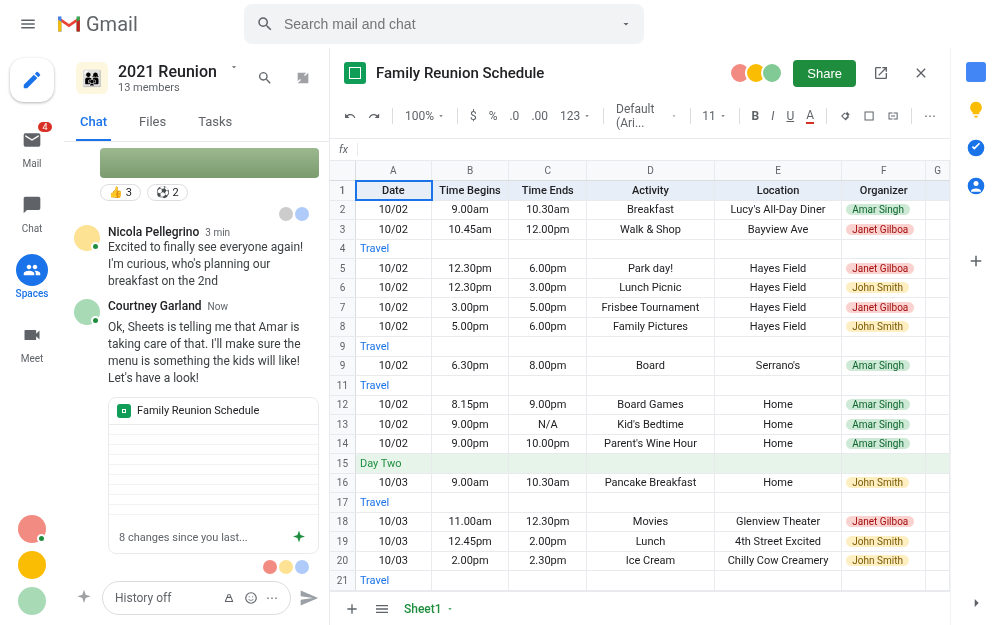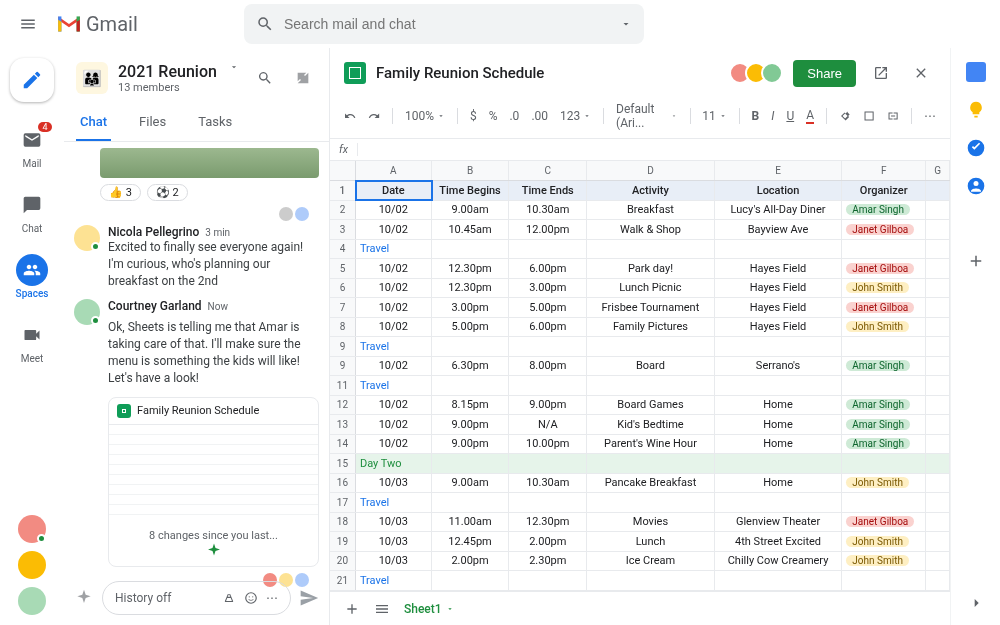--- a/index.html
+++ b/index.html
@@ -47,21 +47,21 @@
 .reaction { border: 1px solid #dadce0; border-radius: 12px; padding: 1px 8px; font-size: 11px; display: flex; align-items: center; gap: 3px; }
 .msg { display: flex; gap: 8px; margin-bottom: 10px; }
 .msg-av { width: 26px; height: 26px; border-radius: 50%; background: #b39ddb; flex-shrink: 0; position: relative; }
 .msg-hdr { display: flex; gap: 6px; align-items: baseline; }
 .msg-name { font-size: 12px; font-weight: 500; }
 .msg-time { font-size: 10px; color: #5f6368; }
 .msg-txt { font-size: 12px; line-height: 1.4; color: #3c4043; }
 .sheet-card { border: 1px solid #e8eaed; border-radius: 8px; margin: 6px 0 6px 34px; overflow: hidden; }
 .sheet-card-hdr { display: flex; align-items: center; gap: 6px; padding: 6px 8px; border-bottom: 1px solid #e8eaed; font-size: 11px; }
 .sheet-card-body { height: 98px; background: repeating-linear-gradient(#fff,#fff 9px,#f1f3f4 9px,#f1f3f4 10px); position: relative; }
-.sheet-card-ftr { padding: 6px 10px; font-size: 11px; color: #5f6368; display: flex; align-items: center; justify-content: space-between; flex-direction: column; }
+.sheet-card-ftr { padding: 6px 10px; font-size: 11px; color: #5f6368; display: flex; align-items: center; justify-content: space-between; }
 .compose-row { position: absolute; bottom: 10px; left: 10px; right: 10px; display: flex; align-items: center; gap: 8px; }
 .compose-input { flex: 1; border: 1px solid #dadce0; border-radius: 20px; height: 34px; display: flex; align-items: center; padding: 0 12px; gap: 8px; font-size: 12px; color: #5f6368; }
 
 
 .sheet-area { position: absolute; left: 329px; top: 48px; right: 50px; height: 577px; border-left: 1px solid #e8eaed; background: #fff; }
 .sheet-titlebar { display: flex; align-items: center; padding: 10px 14px; gap: 10px; }
 .sheets-icon { width: 22px; height: 22px; background: #0f9d58; border-radius: 3px; position: relative; }
 .sheets-icon::after { content: ''; position: absolute; inset: 5px; border: 1px solid #fff; }
 .sheet-name { font-size: 15px; font-weight: 500; flex: 1; }
 .collab-avatars { display: flex; }

